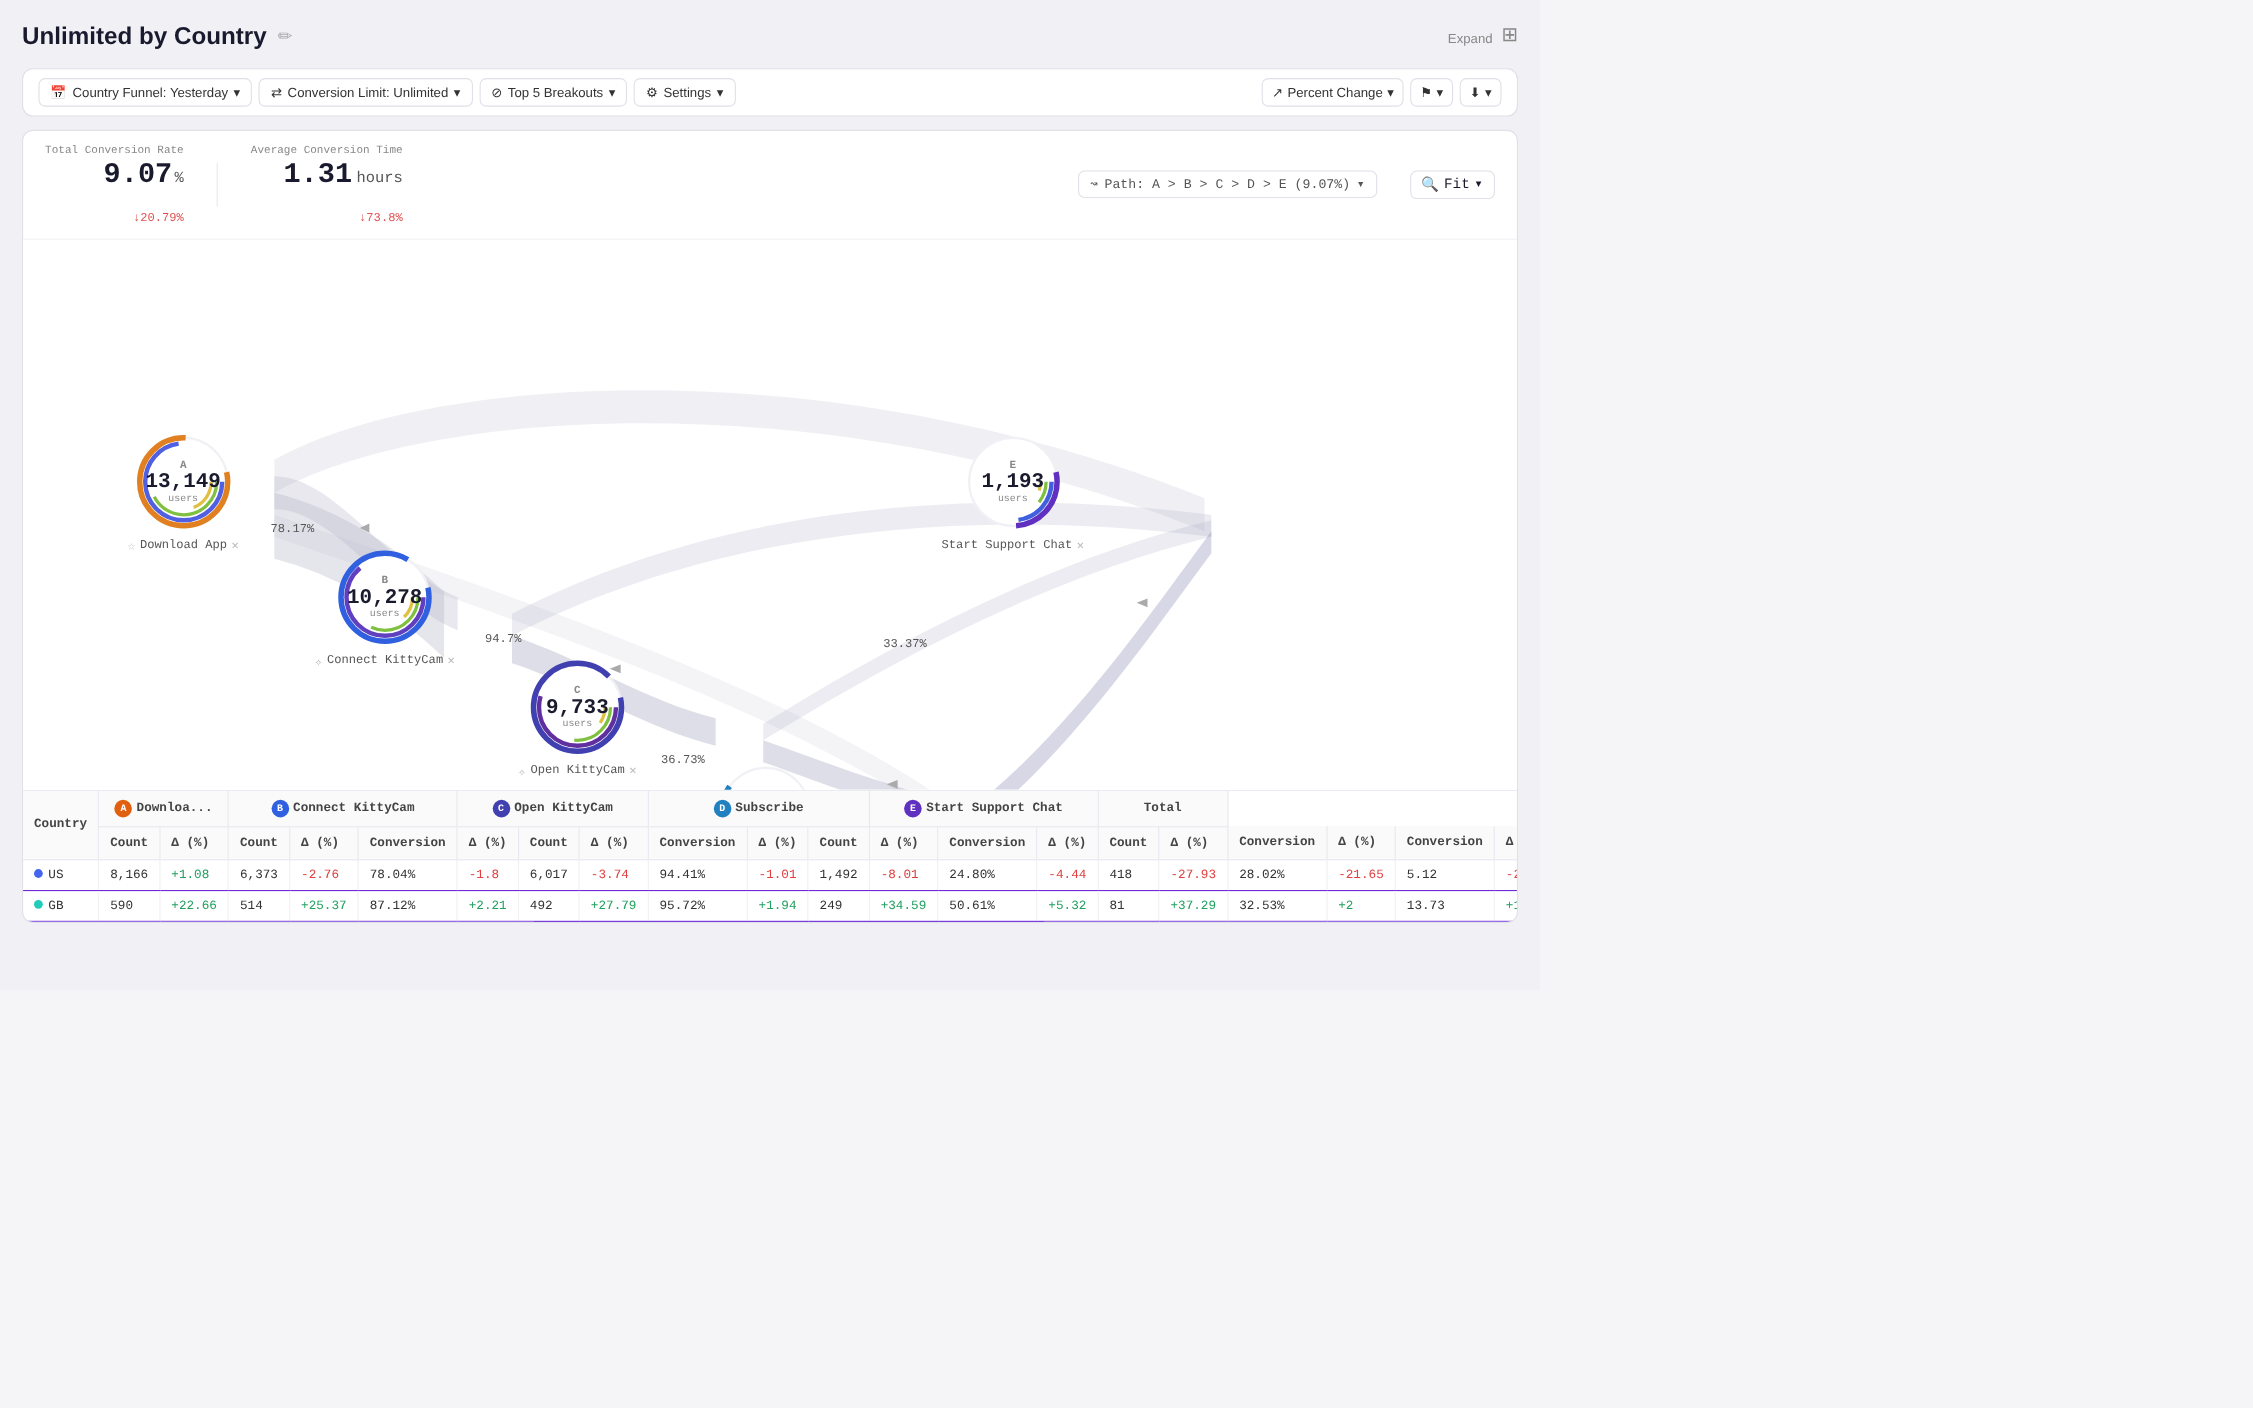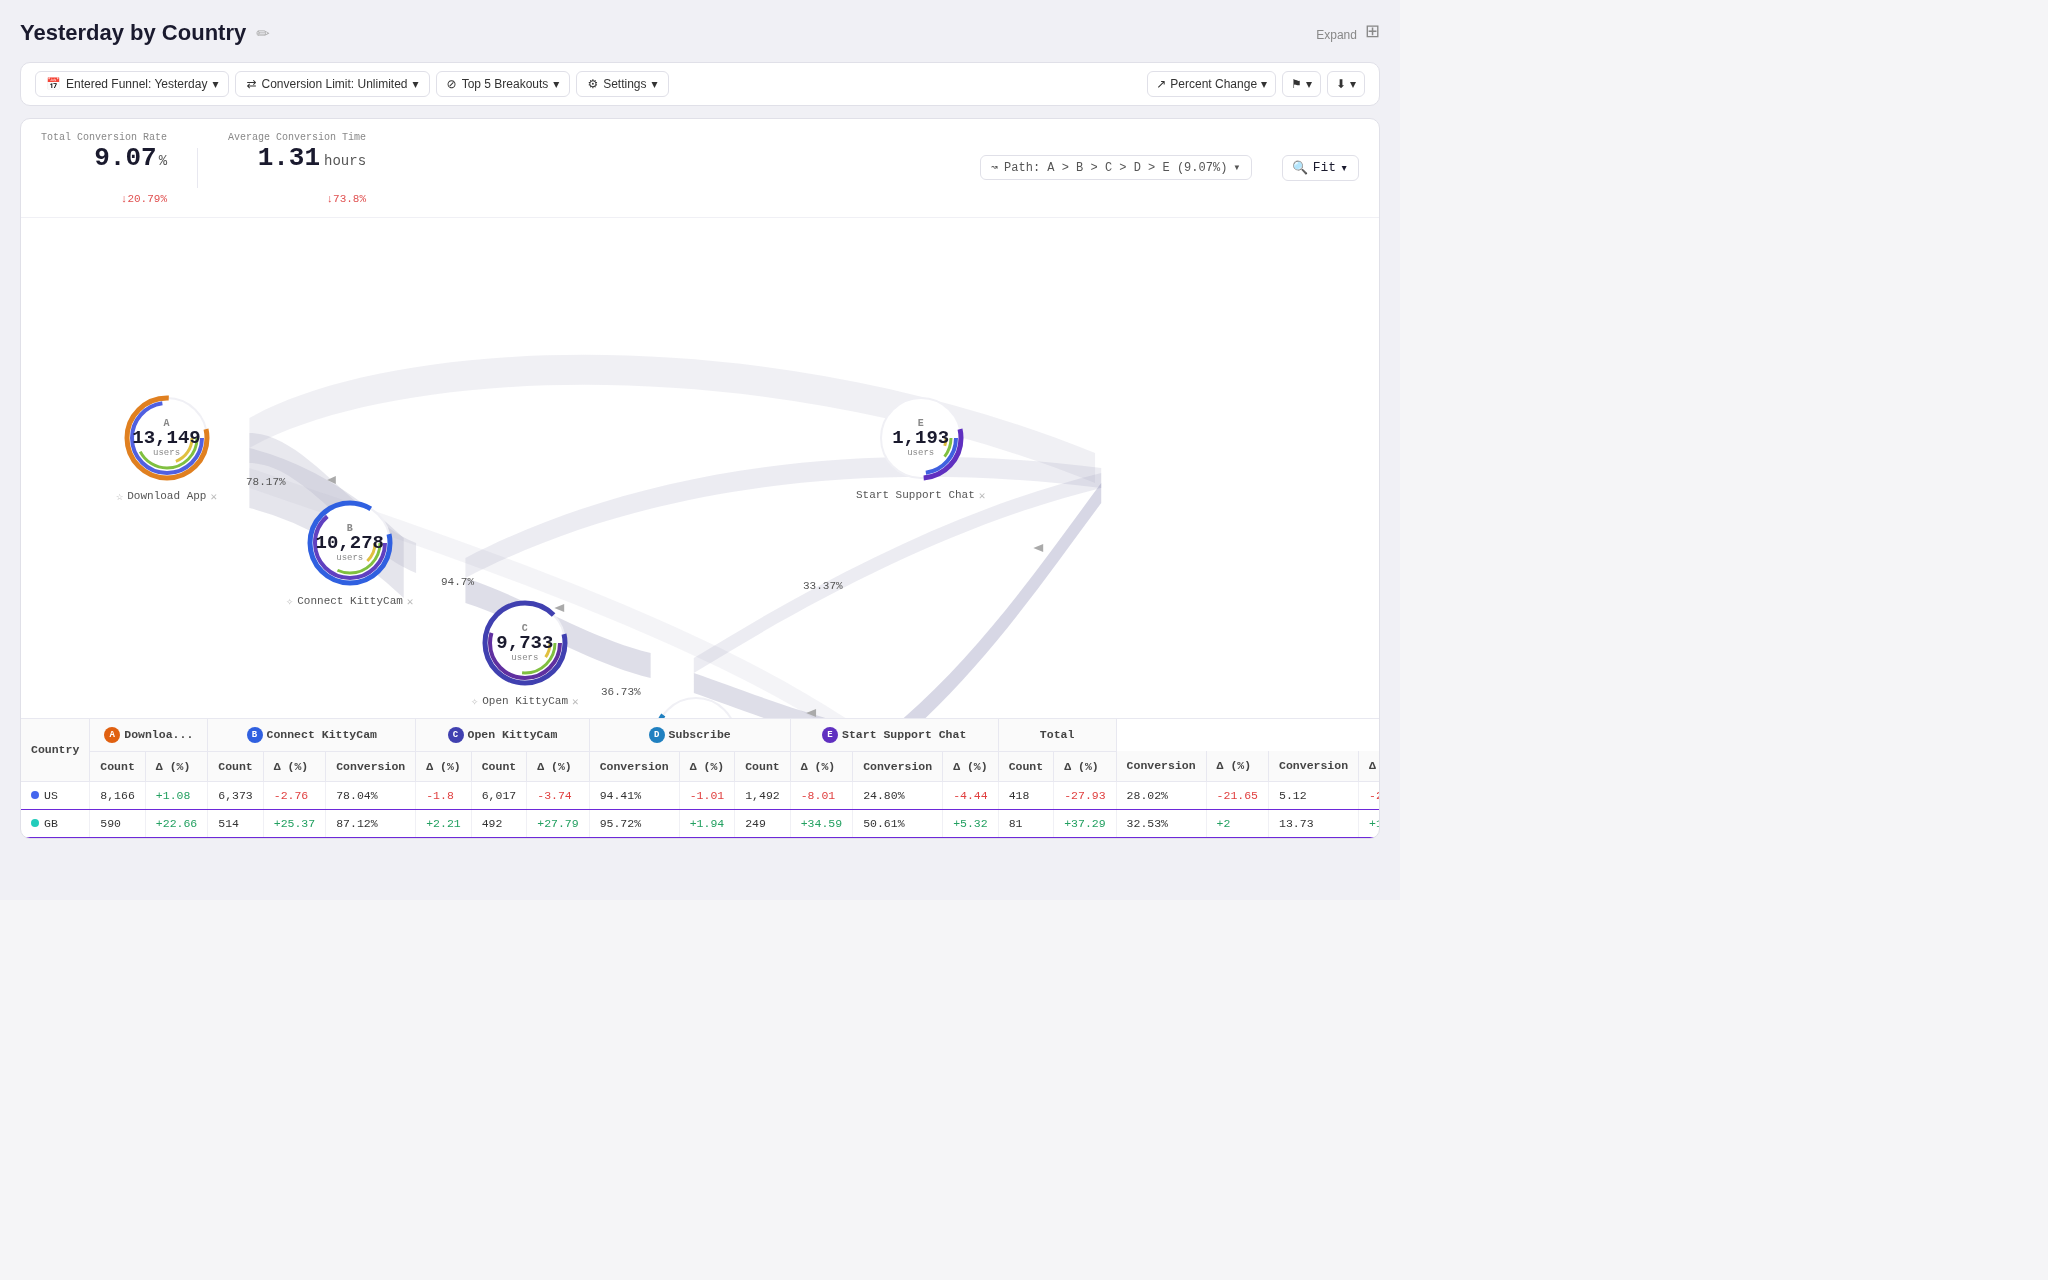--- a/index.html
+++ b/index.html
@@ -63,33 +63,33 @@
     .badge-c { background: #4040b0; }
     .badge-d { background: #2080c0; }
     .badge-e { background: #6030c0; }
   </style>
 </head>
 <body>
 
 <div class="app-container" style="position:relative;">
 
   <div class="page-header">
-    <span class="page-title">Yesterday by Country</span>
+    <span class="page-title">Unlimited by Country</span>
     <span class="edit-icon">✏</span>
   </div>
 
   <div style="position:absolute; top:20px; right:20px; display:flex; align-items:flex-end; gap:8px;">
     <span style="font-size:12px; color:#888; cursor:pointer;">Expand</span>
     <span style="font-size:18px; color:#888; cursor:pointer;">⊞</span>
   </div>
 
   <div class="toolbar">
     <button class="toolbar-btn">
       <span>📅</span>
-      <span>Entered Funnel: Yesterday</span>
+      <span>Country Funnel: Yesterday</span>
       <span>▾</span>
     </button>
     <button class="toolbar-btn">
       <span>⇄</span>
       <span>Conversion Limit: Unlimited</span>
       <span>▾</span>
     </button>
     <button class="toolbar-btn">
       <span>⊘</span>
       <span>Top 5 Breakouts</span>

